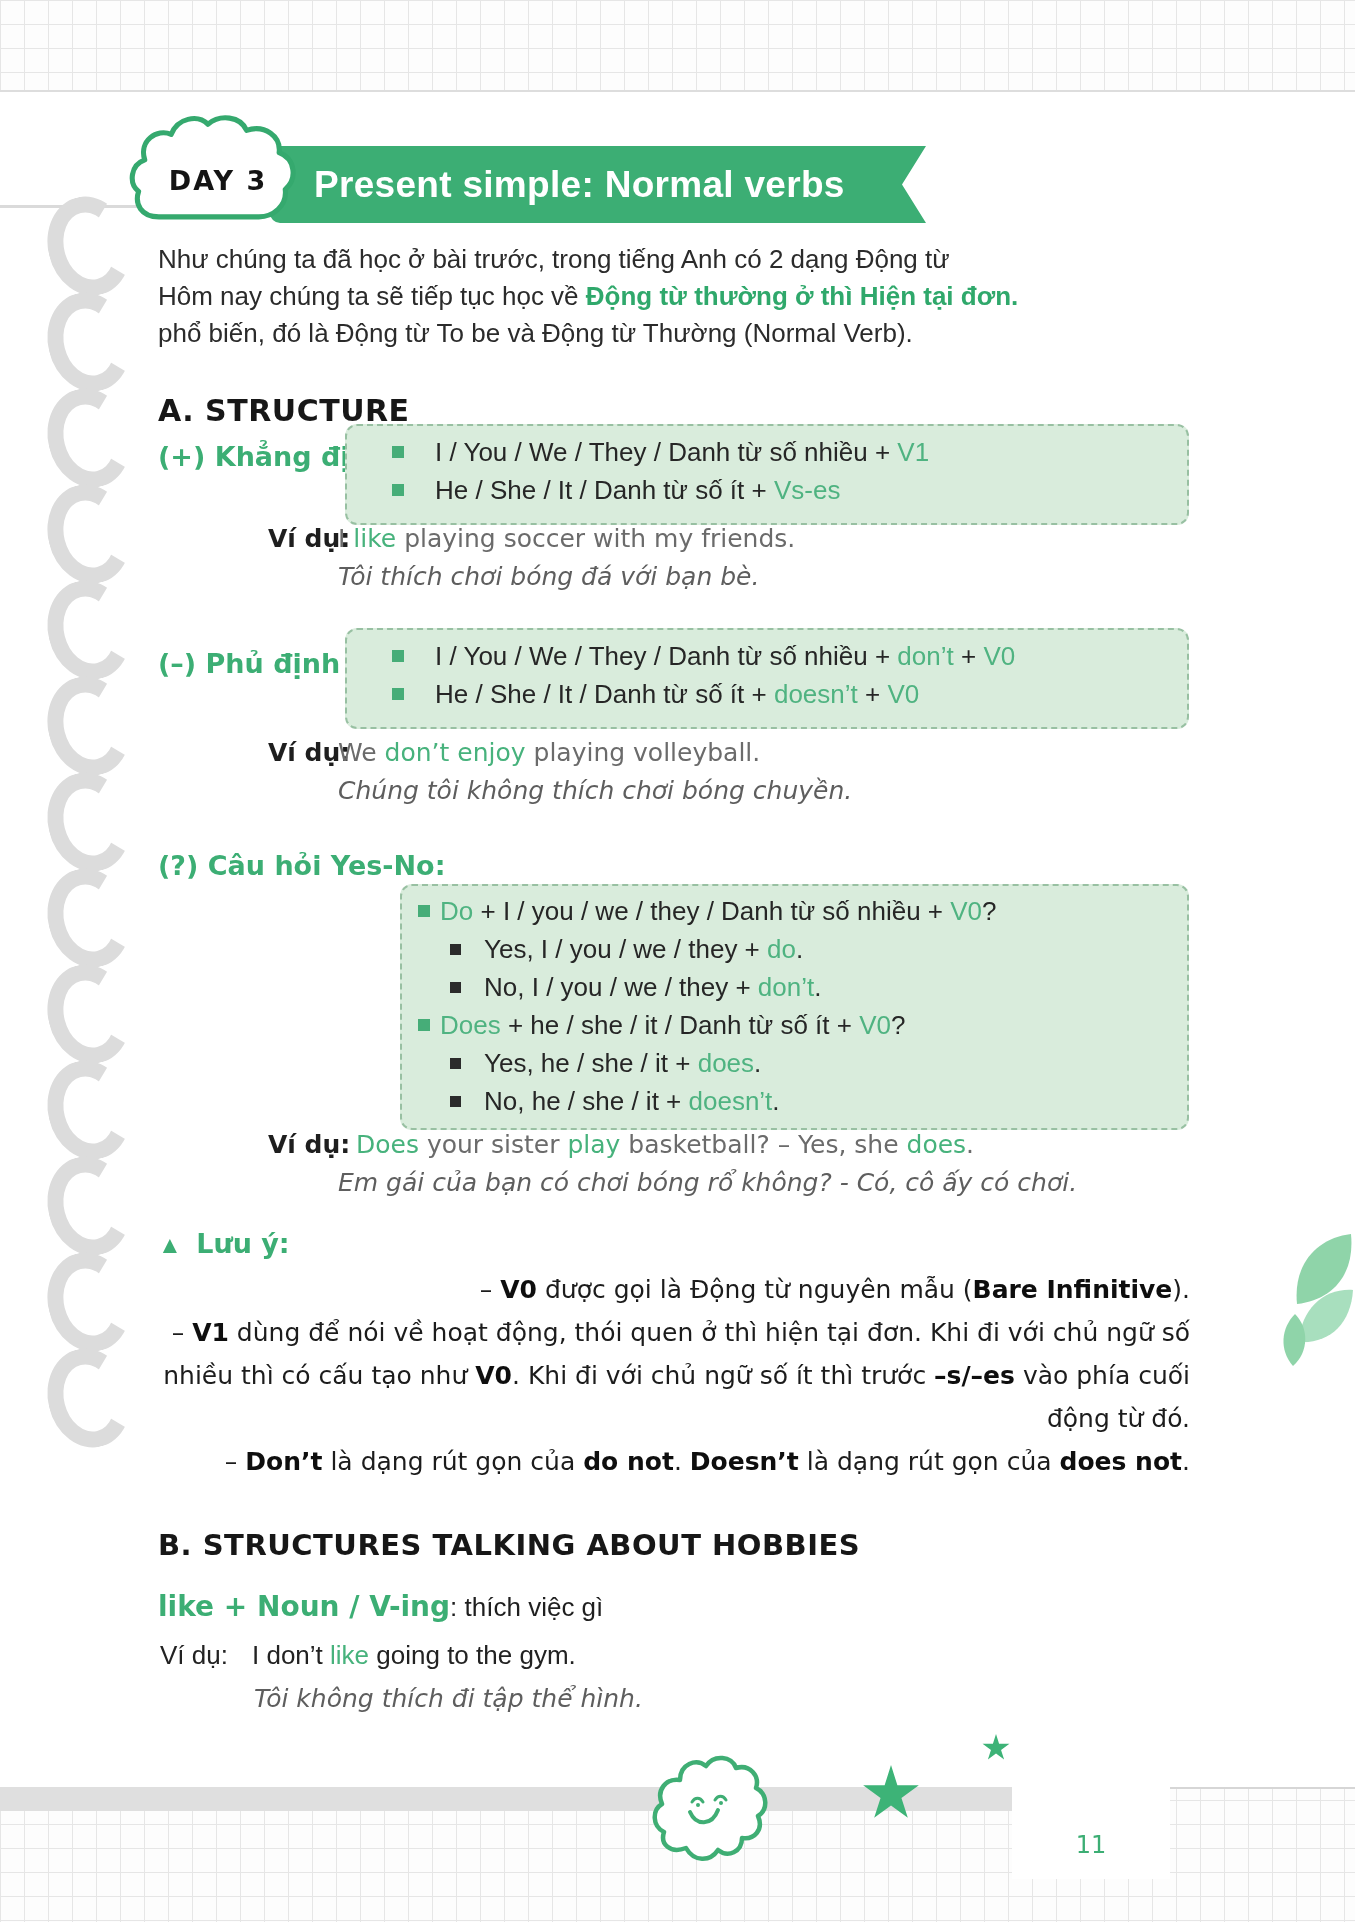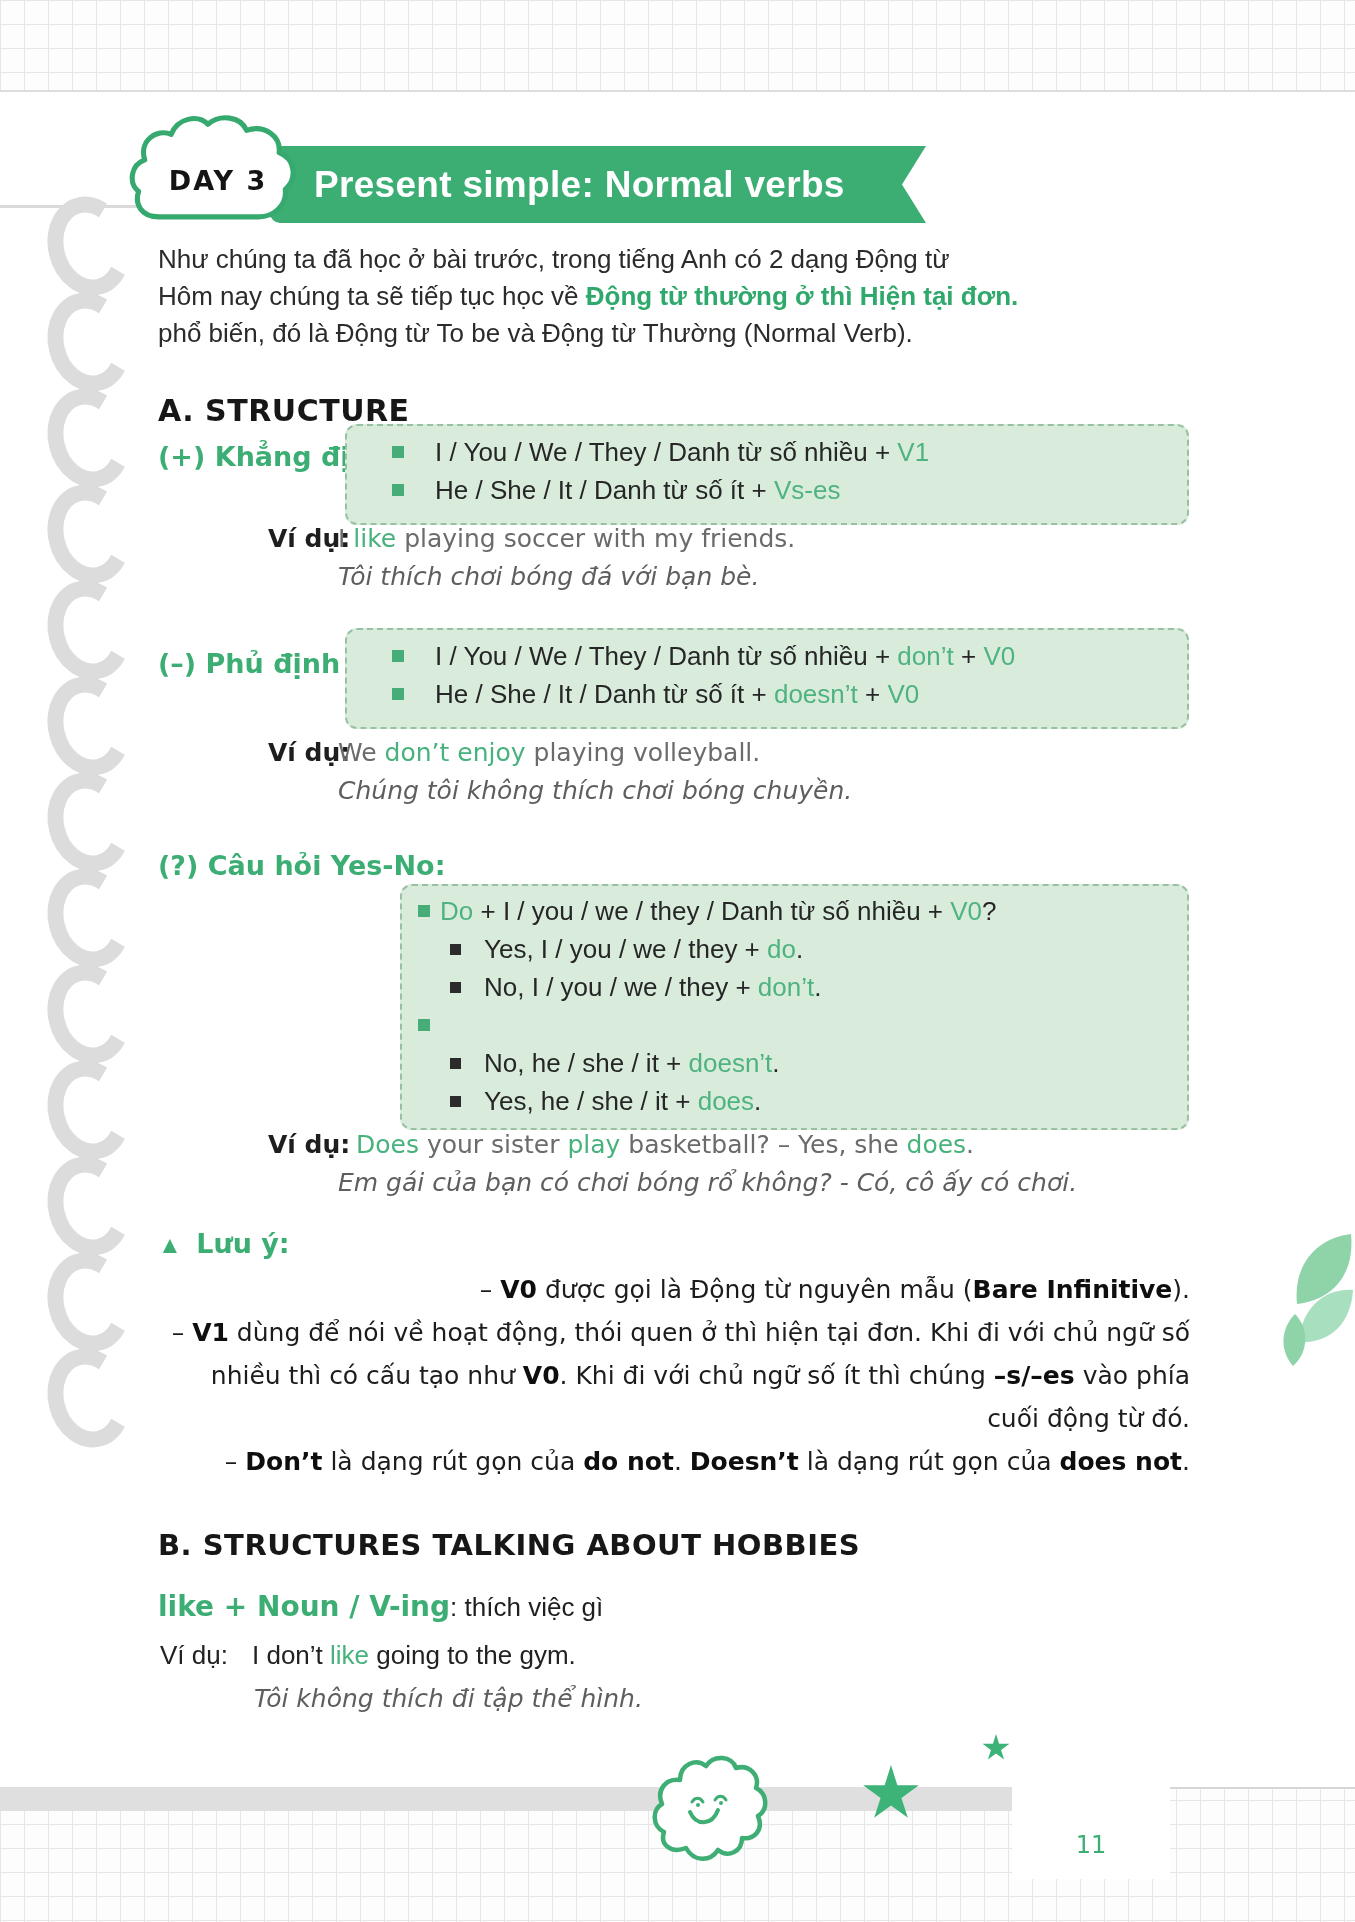--- a/index.html
+++ b/index.html
@@ -148,41 +148,42 @@
   <div class="row q2">
     <span class="sq"></span>
     <span><span>Yes, I / you / we / they + </span><span class="g">do</span><span>.</span></span>
   </div>
   <div class="row q2">
     <span class="sq"></span>
     <span><span>No, I / you / we / they + </span><span class="g">don’t</span><span>.</span></span>
   </div>
   <div class="row q1">
     <span class="sq"></span>
+    <span><span class="g">Does</span><span> +  he / she / it / Danh từ số ít + </span><span class="g">V0</span><span>?</span></span>
+  </div>
+  <div class="row q2">
+    <span class="sq"></span>
+    <span><span>Yes, he / she / it + </span><span class="g">does</span><span>.</span></span>
   </div>
   <div class="row q2">
     <span class="sq"></span>
     <span><span>No, he / she / it + </span><span class="g">doesn’t</span><span>.</span></span>
-  </div>
-  <div class="row q2">
-    <span class="sq"></span>
-    <span><span>Yes, he / she / it + </span><span class="g">does</span><span>.</span></span>
   </div>
 </div>
 <div class="abs ex-label" style="left:268px;top:1130px;">Ví dụ:</div>
 <div class="abs ex-en" style="left:338px;top:1130px;padding-left:18px;"><span class="g">Does</span><span> your sister </span><span class="g">play</span><span> basketball? – Yes, she </span><span class="g">does</span><span>.</span></div>
 <div class="abs ex-vi" style="left:338px;top:1168px;">Em gái của bạn có chơi bóng rổ không? - Có, cô ấy có chơi.</div>
 
 <div class="abs" style="left:158px;top:1228px;">
   <span class="tri">▲</span>
   <span class="label-green">Lưu ý:</span>
 </div>
 <div class="abs notes" style="left:158px;top:1268px;text-align:right;">
   <p><span>– </span><span class="b">V0</span><span> được gọi là Động từ nguyên mẫu (</span><span class="b">Bare Infinitive</span><span>).</span></p>
-  <p><span>– </span><span class="b">V1</span><span> dùng để nói về hoạt động, thói quen ở thì hiện tại đơn. Khi đi với chủ ngữ số nhiều thì có cấu tạo như </span><span class="b">V0</span><span>. Khi đi với chủ ngữ số ít thì chúng </span><span class="b">–s/–es</span><span> vào phía cuối động từ đó.</span></p>
+  <p><span>– </span><span class="b">V1</span><span> dùng để nói về hoạt động, thói quen ở thì hiện tại đơn. Khi đi với chủ ngữ số nhiều thì có cấu tạo như </span><span class="b">V0</span><span>. Khi đi với chủ ngữ số ít thì trước </span><span class="b">–s/–es</span><span> vào phía cuối động từ đó.</span></p>
   <p><span>– </span><span class="b">Don’t</span><span> là dạng rút gọn của </span><span class="b">do not</span><span>. </span><span class="b">Doesn’t</span><span> là dạng rút gọn của </span><span class="b">does not</span><span>.</span></p>
 </div>
 
 <div class="abs chunk" style="left:158px;top:1528px;font-size:29px;">B. STRUCTURES TALKING ABOUT HOBBIES</div>
 <div class="abs" style="left:158px;top:1590px;font-size:26px;color:#1f1f1f;"><span class="gh">like + Noun / V-ing</span><span>: thích việc gì</span></div>
 <div class="abs ex-en-dark" style="left:160px;top:1640px;">Ví dụ:</div>
 <div class="abs ex-en-dark" style="left:252px;top:1640px;"><span>I don’t </span><span class="g">like</span><span> going to the gym.</span></div>
 <div class="abs ex-vi" style="left:254px;top:1684px;">Tôi không thích đi tập thể hình.</div>
 
 <svg class="abs" style="left:1237px;top:1228px;" width="118" height="140" viewBox="0 0 118 140">

